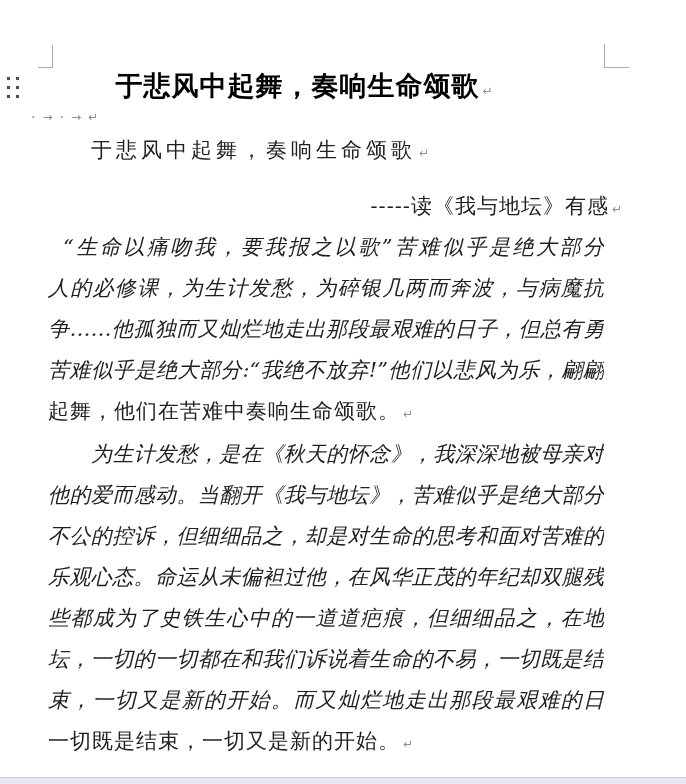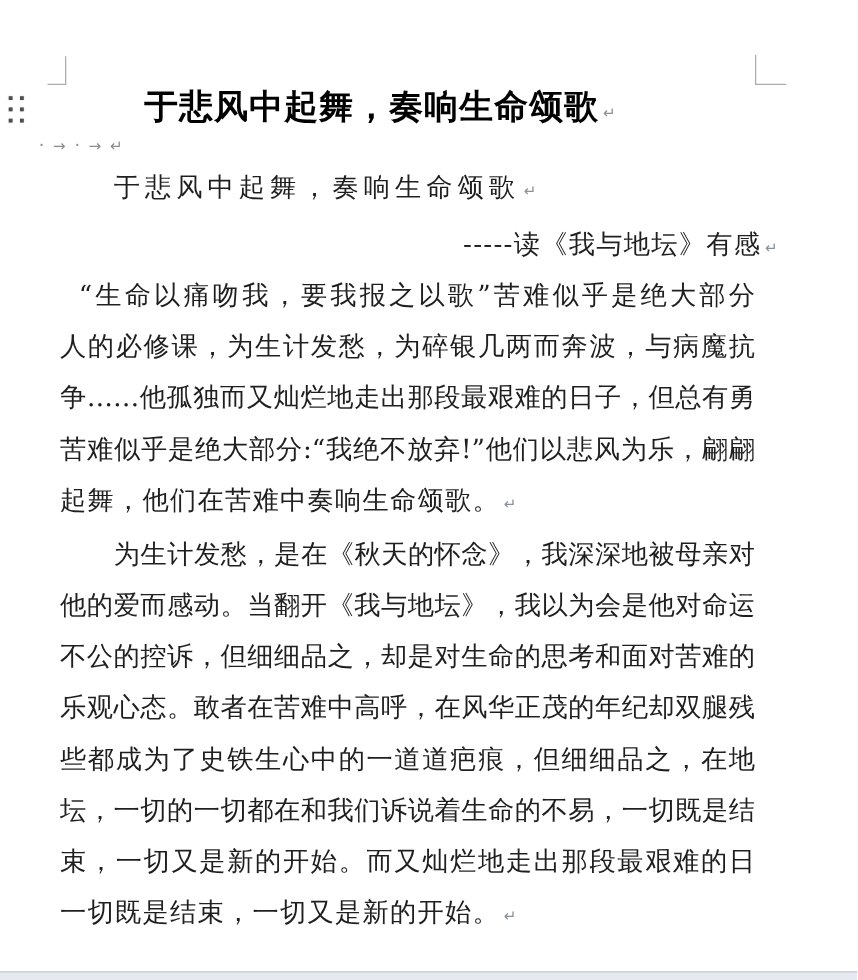--- a/index.html
+++ b/index.html
@@ -56,29 +56,30 @@
   
   .doc-body {
     position: absolute; left: 48px; top: 130px; width: 556px;
     font-size: 21px; line-height: 41px;
   }
   .bodyline { height: 41px; white-space: nowrap; }
   .jline {
     text-align: justify; text-align-last: justify;
     text-justify: inter-character; white-space: normal;
     overflow: hidden;
+    font-style: italic;
   }
   .lline { letter-spacing: 1px; }
   .indent-2ch { padding-left: 43px; }
   .indent-quote { padding-left: 15px; }
 
   .subtitle-line { letter-spacing: 4px; }
   .byline-line { width: 574px; text-align: right; letter-spacing: 1px; }
 
-  .para-1 { margin-top: 4px; }
+  .para-1 { margin-top: 15px; }
   .para-2 { margin-top: 0; }
   .para-3 { margin-top: 2px; }
 
   
   .bottom-bar {
     position: absolute; left: 0; bottom: 0; width: 686px; height: 7px;
     background: #e6e9f0; border-top: 1px solid #c5cad4; z-index: 5;
   }
 </style>
 </head>
@@ -117,23 +118,23 @@
   <div class="para-2">
     <div class="bodyline jline indent-quote">“生命以痛吻我，要我报之以歌”苦难似乎是绝大部分</div>
     <div class="bodyline jline">人的必修课，为生计发愁，为碎银几两而奔波，与病魔抗</div>
     <div class="bodyline jline">争……他孤独而又灿烂地走出那段最艰难的日子，但总有勇</div>
     <div class="bodyline jline">苦难似乎是绝大部分:“我绝不放弃!”他们以悲风为乐，翩翩</div>
     <div class="bodyline lline"><span>起舞，他们在苦难中奏响生命颂歌。</span><span class="rmark">↵</span></div>
   </div>
 
   <div class="para-3">
     <div class="bodyline jline indent-2ch">为生计发愁，是在《秋天的怀念》，我深深地被母亲对</div>
-    <div class="bodyline jline">他的爱而感动。当翻开《我与地坛》，我以为会是他对命运</div>
+    <div class="bodyline jline">他的爱而感动。当翻开《我与地坛》，苦难似乎是绝大部分</div>
     <div class="bodyline jline">不公的控诉，但细细品之，却是对生命的思考和面对苦难的</div>
-    <div class="bodyline jline">乐观心态。敢者在苦难中高呼，在风华正茂的年纪却双腿残</div>
+    <div class="bodyline jline">乐观心态。命运从未偏袒过他，在风华正茂的年纪却双腿残</div>
     <div class="bodyline jline">些都成为了史铁生心中的一道道疤痕，但细细品之，在地</div>
     <div class="bodyline jline">坛，一切的一切都在和我们诉说着生命的不易，一切既是结</div>
     <div class="bodyline jline">束，一切又是新的开始。而又灿烂地走出那段最艰难的日子，</div>
     <div class="bodyline lline"><span>一切既是结束，一切又是新的开始。</span><span class="rmark">↵</span></div>
   </div>
 
 </div>
 
 <div class="bottom-bar"></div>
 

